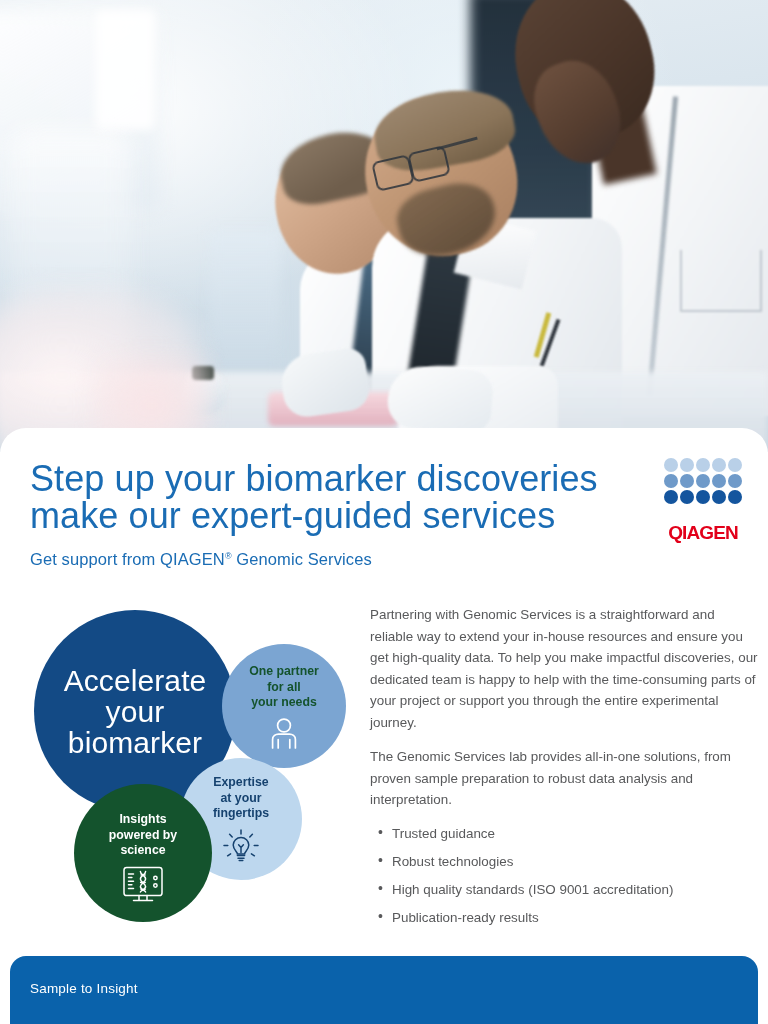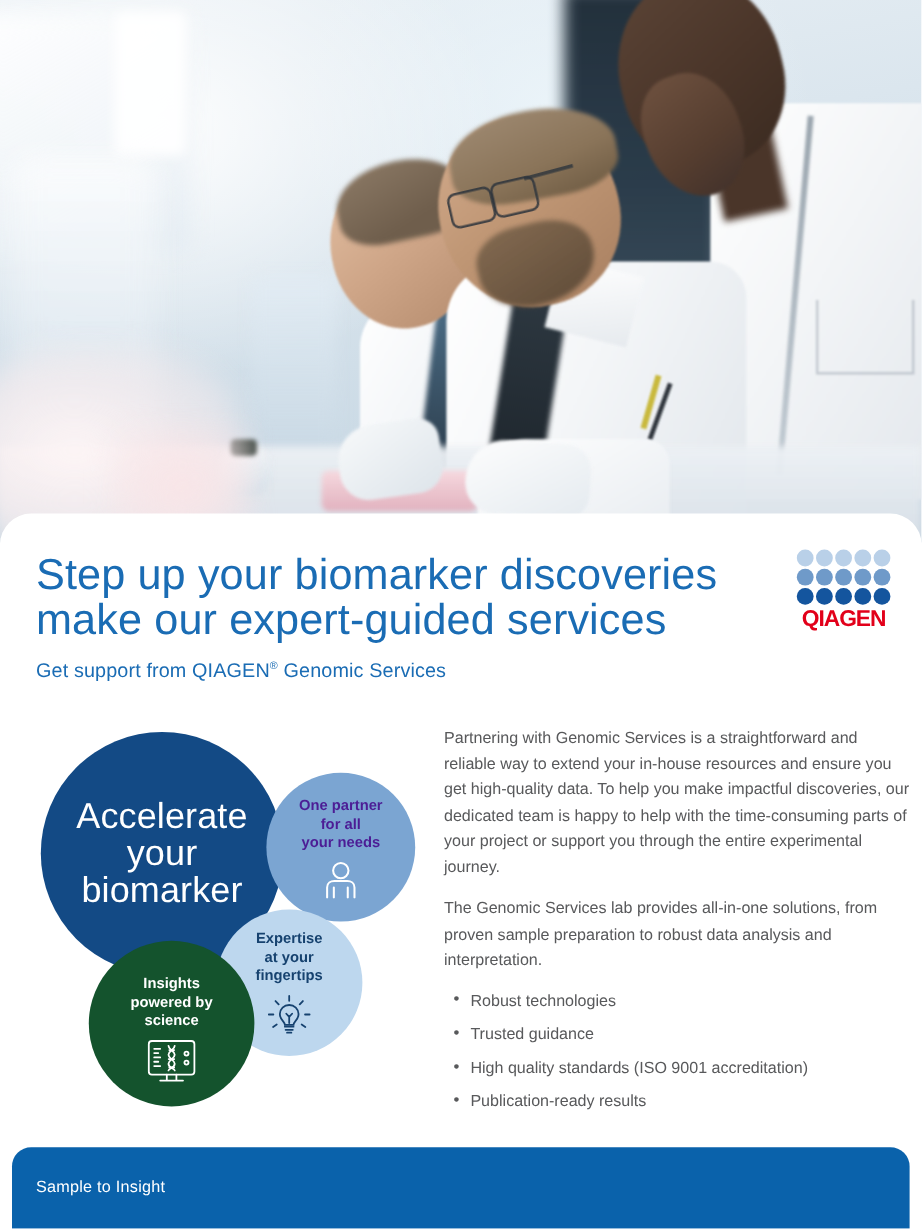--- a/index.html
+++ b/index.html
@@ -399,21 +399,21 @@
   }
   .dot {
     width: 100%;
     padding-bottom: 100%;
     border-radius: 50%;
   }
   .row1 .dot { background: #b9d0e8; }
   .row2 .dot { background: #6f9ac9; }
   .row3 .dot { background: #14559e; }
   .qiagen-word {
-    margin-top: 2px;
+    margin-top: 18px;
     color: #e2001a;
     font-family: "Liberation Sans", sans-serif;
     font-weight: 700;
     font-size: 19px;
     letter-spacing: -0.9px;
     line-height: 21px;
     width: 78px;
     text-align: center;
   }
 
@@ -447,21 +447,21 @@
     font-weight: 400;
     letter-spacing: 0.1px;
   }
   .c-partner {
     left: 194px; top: 38px;
     width: 124px; height: 124px;
     background: #7ba5d2;
     padding-top: 20px;
   }
   .c-partner .c-text {
-    color: #4c1d95;
+    color: #14532d;
     font-size: 12.3px;
     line-height: 15.5px;
     text-align: center;
     font-weight: 700;
   }
   .c-expertise {
     left: 152px; top: 152px;
     width: 122px; height: 122px;
     background: #bdd7ee;
     padding-top: 17px;
@@ -682,22 +682,22 @@
             <path d="M21.1 10.1h4M20.6 17.6h4.6M21.1 24.6h4"></path>
           </svg>
         </div>
       </div>
     </div>
 
     <div class="textcol">
       <p>Partnering with Genomic Services is a straightforward and reliable way to extend your in-house resources and ensure you get high-quality data. To help you make impactful discoveries, our dedicated team is happy to help with the time-consuming parts of your project or support you through the entire experimental journey.</p>
       <p>The Genomic Services lab provides all-in-one solutions, from proven sample preparation to robust data analysis and interpretation.</p>
       <ul class="bullets">
+        <li>Trusted guidance</li>
         <li>Robust technologies</li>
-        <li>Trusted guidance</li>
         <li>High quality standards (ISO 9001 accreditation)</li>
         <li>Publication-ready results</li>
       </ul>
     </div>
   </div>
 
   <div class="footer">
     <div class="footer-text">Sample to Insight</div>
   </div>
 

